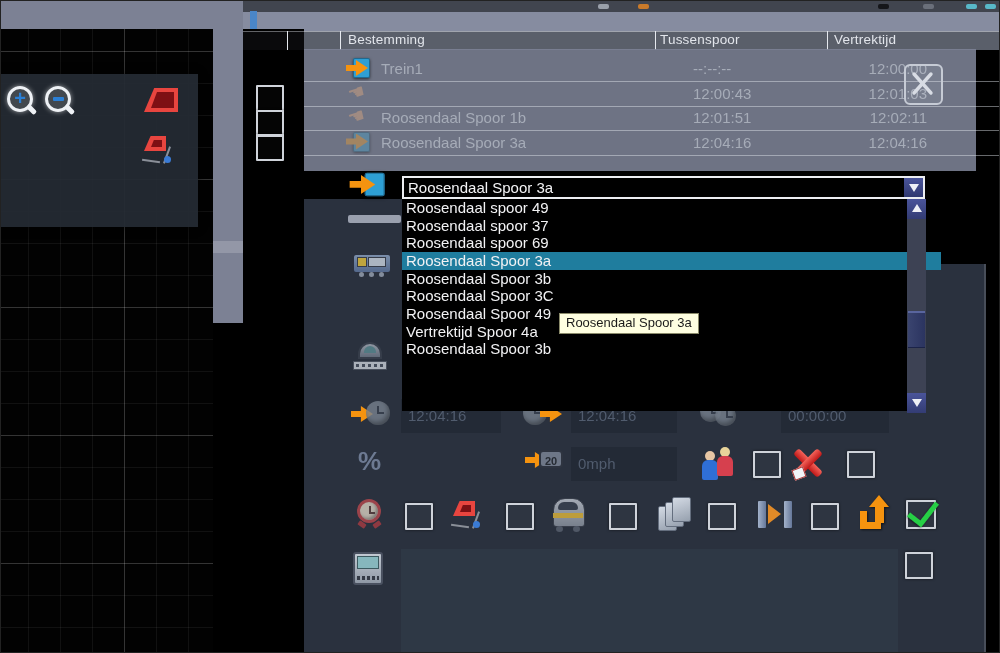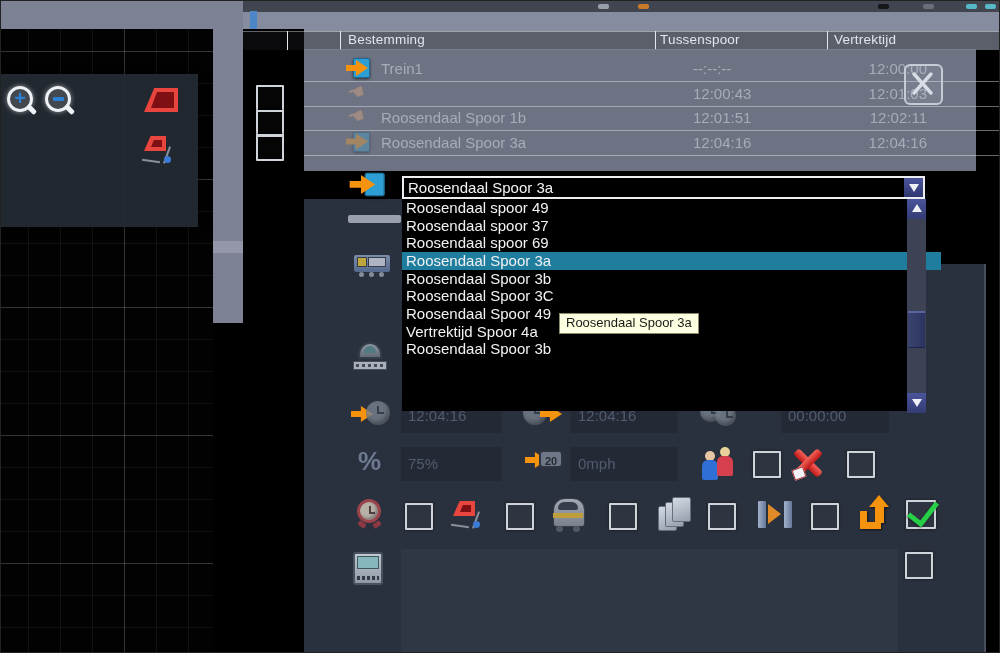--- a/index.html
+++ b/index.html
@@ -271,21 +271,20 @@
       <div class="oarw" style="left:17px;top:9px;"></div>
   </div>
   <div class="field" style="left:570px;top:398px;width:106px;">12:04:16</div>
   <div class="abs" style="left:699px;top:398px;width:40px;height:32px;">
     <div class="clockface dim" style="left:0;top:2px;width:21px;height:21px;"></div>
     <div class="clockface dim" style="left:15px;top:6px;width:21px;height:21px;"></div>
   </div>
   <div class="field" style="left:748px;top:398px;width:108px;margin-left:32px;">00:00:00</div>
 
   <span class="pct" style="left:357px;top:445px;">%</span>
-  <div class="field" style="left:400px;top:446px;width:100px;">75%</div>
   <div class="speed" style="left:524px;top:449px;">
     <div class="oarw" style="left:0;top:2px;"></div>
       <div class="sign">20</div>
   </div>
   <div class="field" style="left:570px;top:446px;width:106px;">0mph</div>
   <div class="people" style="left:701px;top:445px;">
     <div class="person" style="left:0;top:5px;">
         <div class="head"></div>
         <div class="body" style="background:#2f6fd6;"></div>
       </div>

